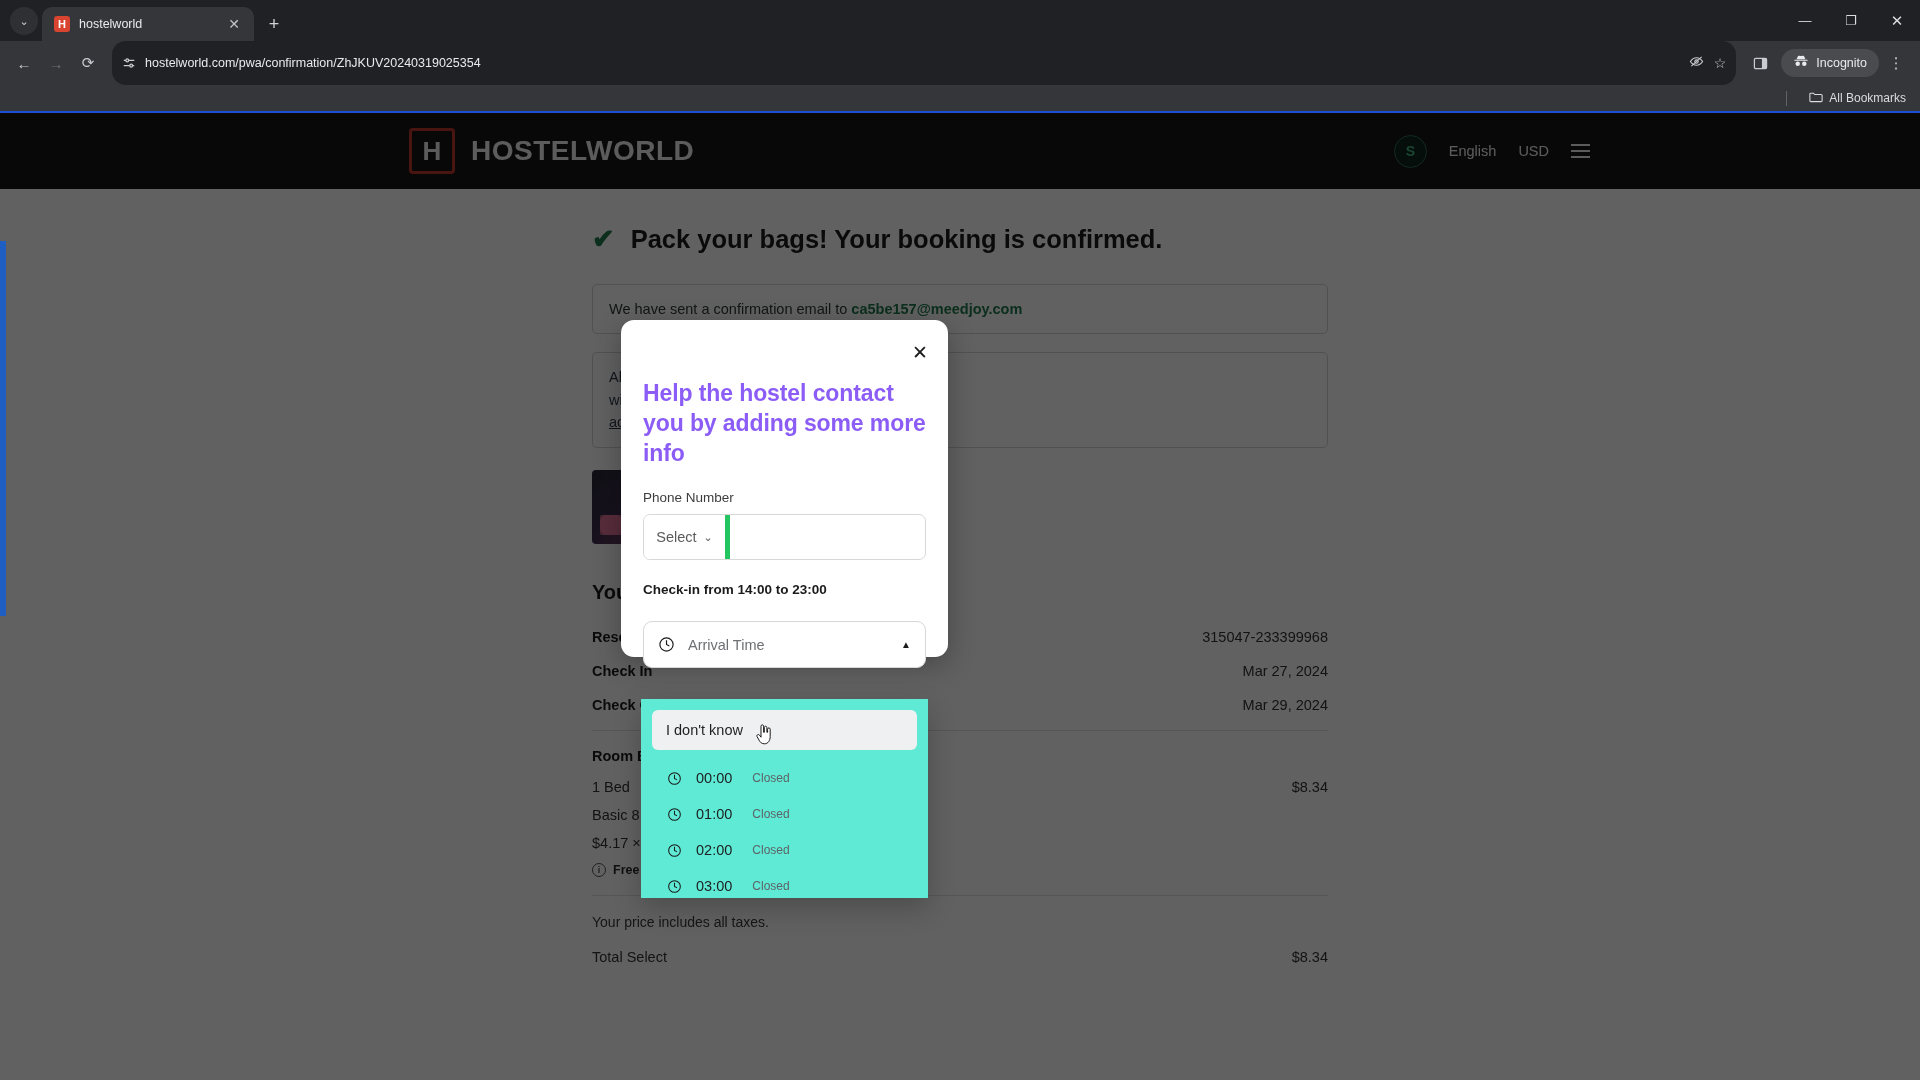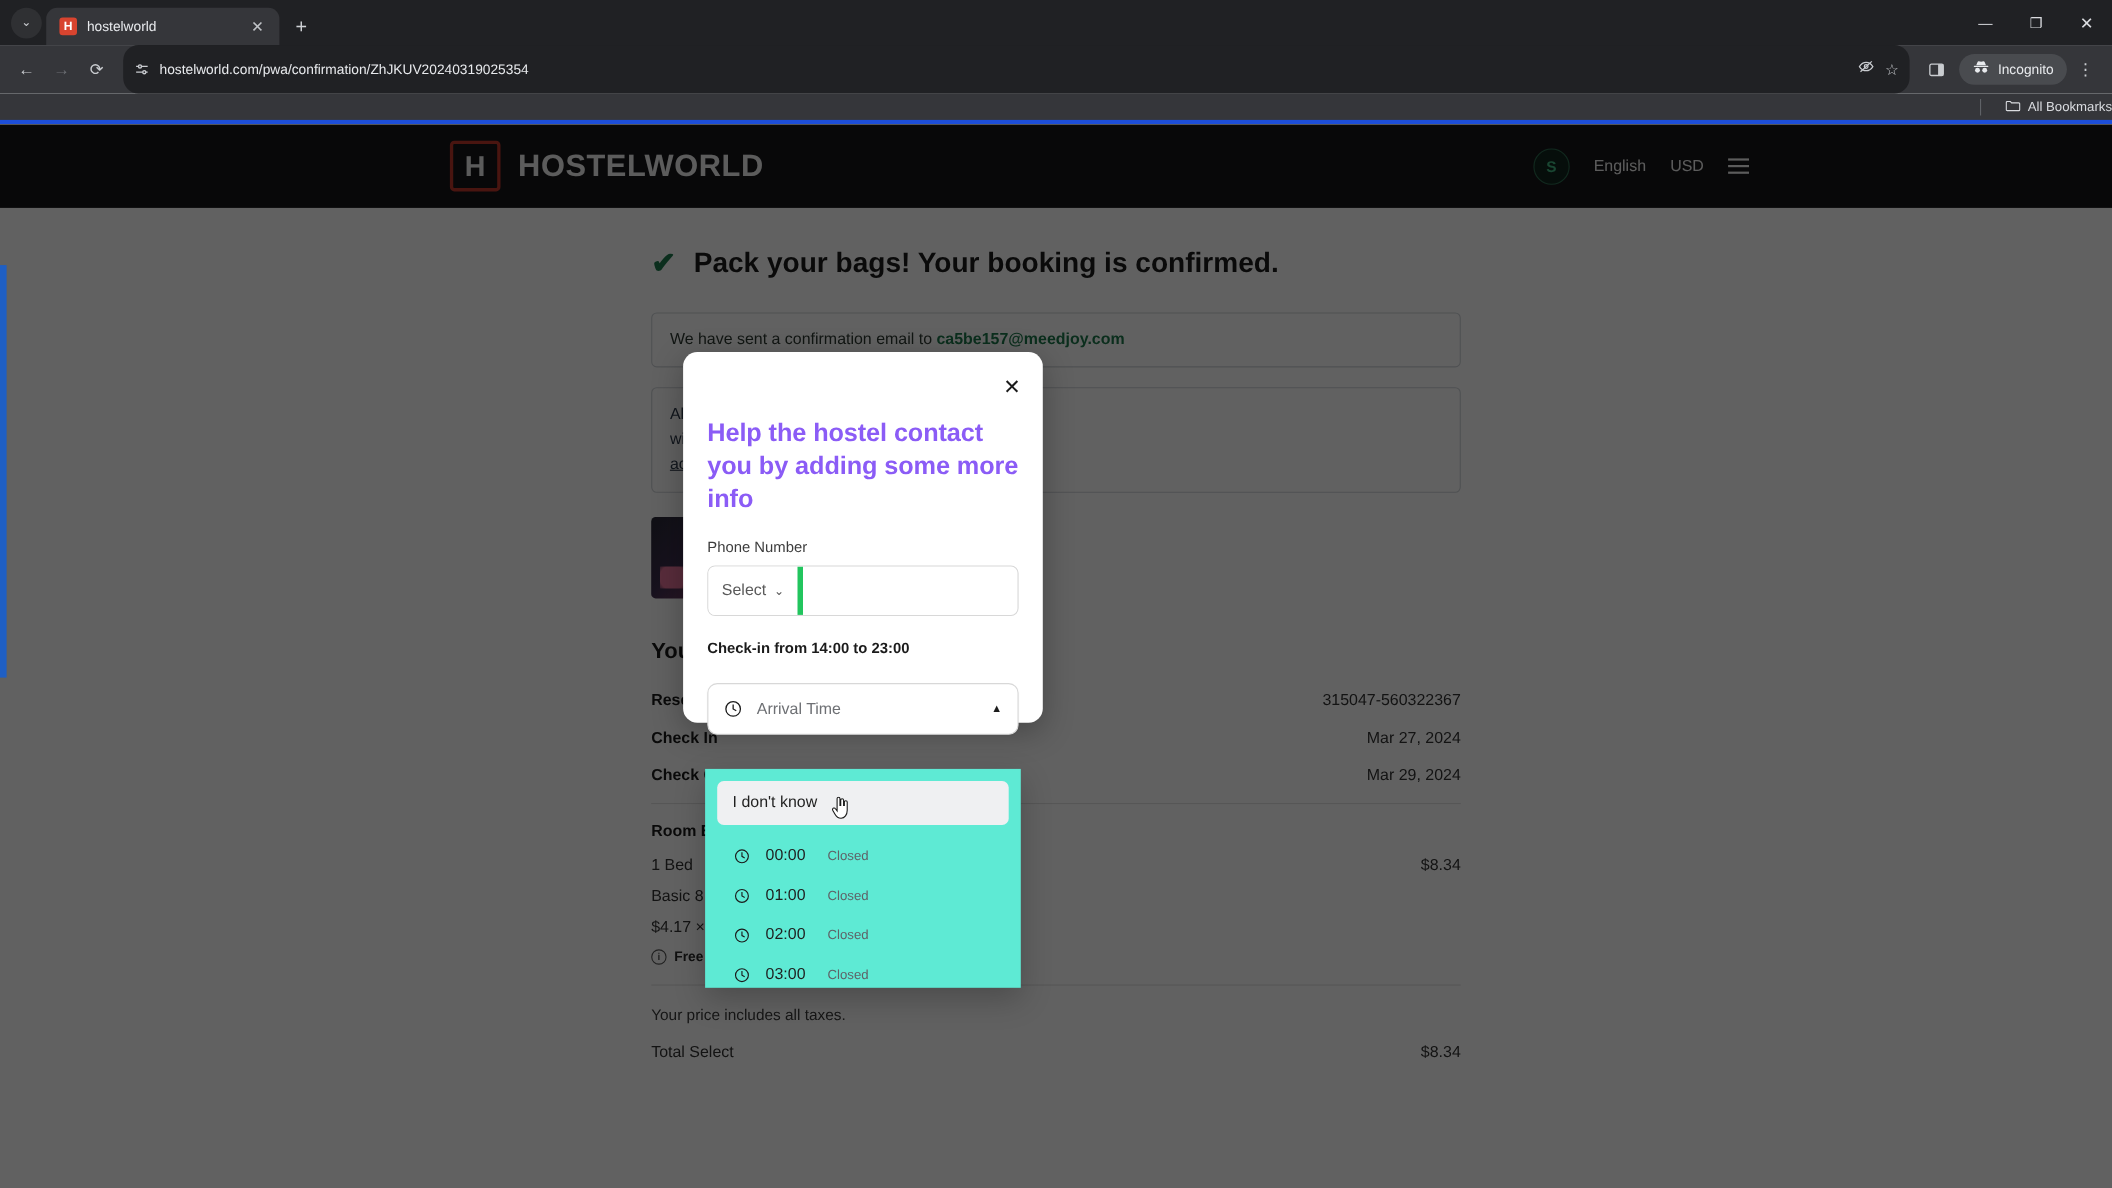--- a/index.html
+++ b/index.html
@@ -66,22 +66,22 @@
   .omni-lead { color: #c9ccd0; font-size: 12px; display: flex; align-items: center; }
   .omni-url { color: #e8eaed; font-size: 12.5px; white-space: nowrap; }
   .omni-right { margin-left: auto; display: flex; align-items: center; gap: 10px; }
   .incog-pill {
     height: 28px; background: #494b4f; border-radius: 14px; display: flex;
     align-items: center; gap: 7px; padding: 0 12px; margin-left: 4px;
   }
   .incog-pill span.lbl { color: #e8eaed; font-size: 12.5px; }
   .bookmarkbar {
     height: 28px; background: #35363a; display: flex; align-items: center;
-    justify-content: flex-end; gap: 16px;
-    border-bottom: 4px solid #1d4ed8;
+    justify-content: flex-end; padding-right: 14px; gap: 16px;
+    border-bottom: 2px solid #1d4ed8;
   }
   .bm-sep { width: 1px; height: 15px; background: #5f6267; margin-right: 6px; }
   .bm-item { display: flex; align-items: center; gap: 6px; color: #dadce0; font-size: 12px; }
 
   
   .viewport {
     position: absolute; top: 113px; left: 0; width: 1920px; height: 967px;
     background: #ffffff; overflow: hidden;
   }
   .page { position: absolute; inset: 0; background: #ffffff; }
@@ -373,21 +373,21 @@
                 </span>
                 <span></span>
               </div>
             </div>
           </div>
 
           <div class="section-title">Your Booking De</div>
 
           <div class="kv">
             <span class="k">Reservation Number</span>
-            <span class="v">315047-560322367</span>
+            <span class="v">315047-233399968</span>
           </div>
           <div class="kv">
             <span class="k">Check In</span>
             <span class="v">Mar 27, 2024</span>
           </div>
           <div class="kv">
             <span class="k">Check Out</span>
             <span class="v">Mar 29, 2024</span>
           </div>
           <div class="divider"></div>

